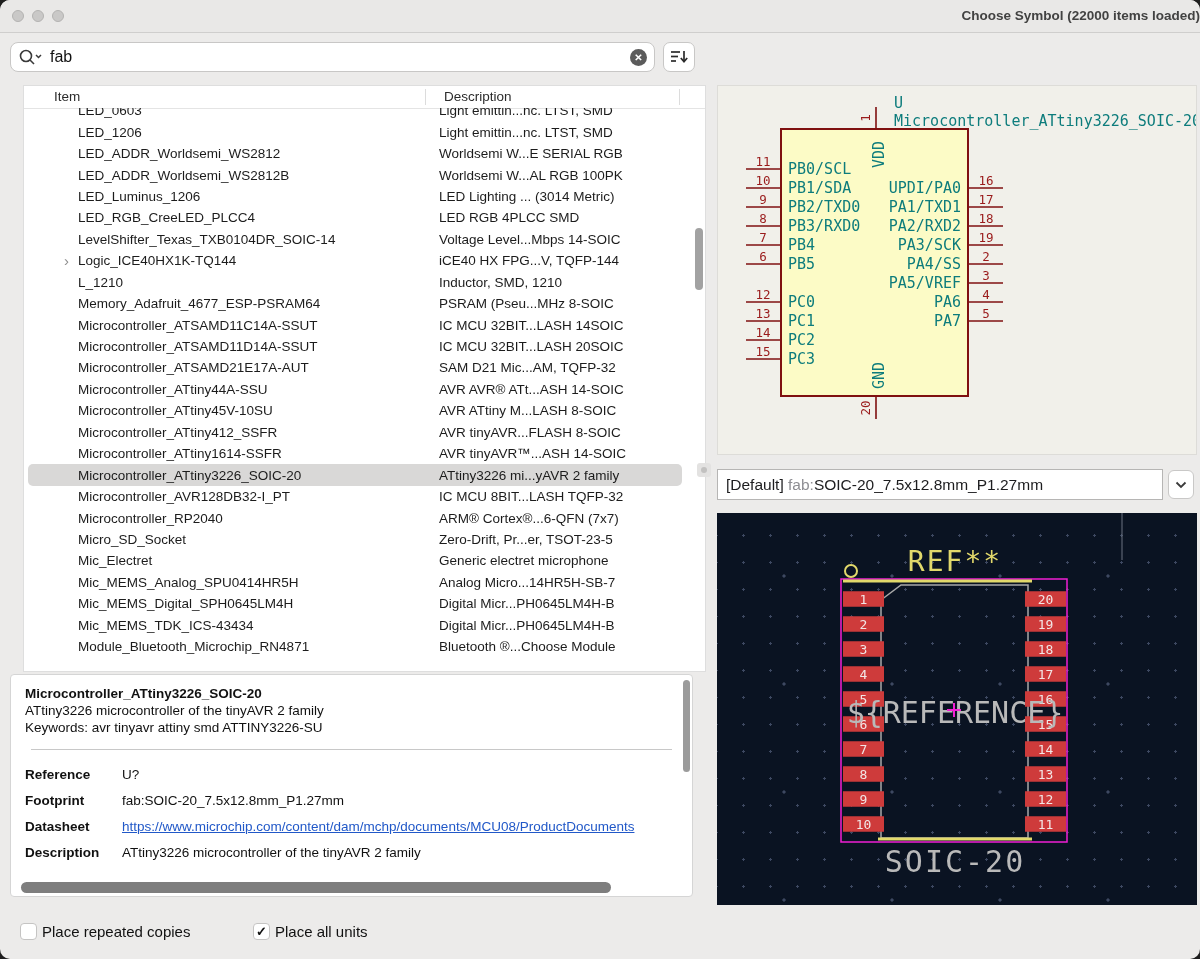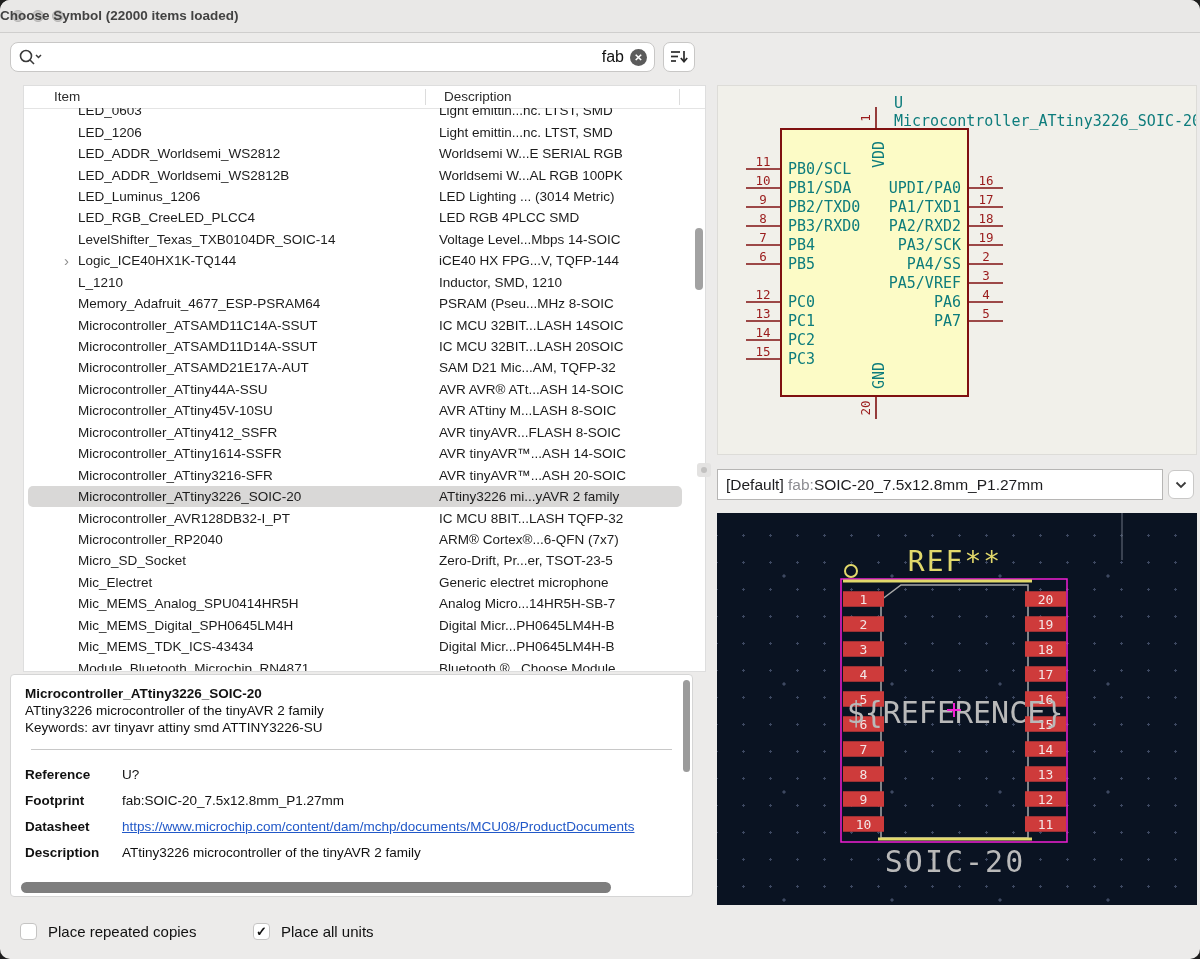--- a/index.html
+++ b/index.html
@@ -1,25 +1,25 @@
 <!DOCTYPE html>
 <html><head>
 <meta charset="utf-8">
 <style>
   html,body{margin:0;padding:0;background:#1e1e1e;font-family:"Liberation Sans",sans-serif;}
   .window{position:relative;width:1200px;height:959px;background:#ECEBEA;border-radius:10px;overflow:hidden;}
   
   .titlebar{position:absolute;left:0;top:0;width:1200px;height:32px;background:#E9E8E7;border-bottom:1px solid #CFCECD;}
   .lights{position:absolute;left:12px;top:10px;display:flex;gap:8px;}
   .light{width:12px;height:12px;border-radius:50%;background:#C9C8C7;border:1px solid #B3B2B1;box-sizing:border-box;}
-  .wtitle{position:absolute;left:0;right:0;top:0;height:32px;line-height:32px;text-align:left;font-size:13.5px;font-weight:bold;color:#424242;}
+  .wtitle{position:absolute;left:0;right:0;top:0;height:32px;line-height:32px;text-align:right;font-size:13.5px;font-weight:bold;color:#424242;}
   
   .search-box{position:absolute;left:10px;top:42px;width:645px;height:30px;background:#FFF;border:1px solid #C8C7C6;border-radius:8px;box-sizing:border-box;display:flex;align-items:center;}
   .search-box svg{margin-left:7px;flex:0 0 auto;}
-  .search-input{flex:1;border:none;outline:none;background:transparent;font-size:16px;color:#111;padding:0 6px;font-family:"Liberation Sans",sans-serif;text-align:right;}
+  .search-input{flex:1;border:none;outline:none;background:transparent;font-size:16px;color:#111;padding:0 6px;font-family:"Liberation Sans",sans-serif;}
   .clear-btn{flex:0 0 auto;width:17px;height:17px;margin-right:7px;border-radius:50%;background:#5B5B5B;color:#FFF;font-size:10px;line-height:17px;text-align:center;border:none;padding:0;cursor:default;font-weight:bold;}
   .sort-btn{position:absolute;left:663px;top:42px;width:32px;height:30px;background:#FFF;border:1px solid #C8C7C6;border-radius:7px;box-sizing:border-box;display:flex;align-items:center;justify-content:center;padding:0;}
   
   .list-panel{position:absolute;left:23px;top:85px;width:683px;height:587px;background:#FFF;border:1px solid #DEDEDE;box-sizing:border-box;overflow:hidden;}
   .list-header{position:relative;height:22px;border-bottom:1px solid #E4E4E4;font-size:13.5px;color:#2b2b2b;}
   .col-item{position:absolute;left:30px;top:3px;}
   .col-desc{position:absolute;left:420px;top:3px;}
   .hdr-div1{position:absolute;left:401px;top:3px;bottom:3px;width:1px;background:#DCDCDC;}
   .hdr-div2{position:absolute;left:655px;top:3px;bottom:3px;width:1px;background:#DCDCDC;}
   .rows-viewport{position:absolute;left:0;top:22px;right:0;bottom:0;overflow:hidden;}
@@ -37,21 +37,21 @@
   .d-sub,.d-key{font-size:13.5px;color:#111;line-height:17px;}
   .d-hr{border:none;border-top:1px solid #C8C8C8;margin:13px 6px 16px 6px;}
   .field{display:flex;margin-bottom:9px;font-size:13.5px;line-height:17px;justify-content:center;}
   .f-label{width:97px;font-weight:bold;color:#111;flex:0 0 auto;}
   .f-value{flex:1;color:#111;white-space:nowrap;overflow:hidden;}
   .f-value a{color:#2158C8;text-decoration:underline;}
   .vthumb-details{position:absolute;left:672px;top:5px;width:7px;height:92px;background:#9B9B9B;border-radius:3.5px;}
   .hscroll{position:absolute;left:2px;bottom:3px;height:11px;width:676px;}
   .hthumb{position:absolute;left:8px;top:0;width:590px;height:11px;background:#7E7E7E;border-radius:5.5px;}
   
-  .opt{position:absolute;top:923px;display:flex;align-items:center;gap:11px;font-size:15px;color:#111;}
+  .opt{position:absolute;top:923px;display:flex;align-items:center;gap:5px;font-size:15px;color:#111;}
   .opt1{left:20px;} .opt2{left:253px;}
   .cbox{width:17px;height:17px;background:#FFF;border:1px solid #C5C4C3;border-radius:4px;box-sizing:border-box;text-align:center;line-height:15px;font-size:13px;font-weight:bold;color:#111;}
   .btn{position:absolute;top:965px;height:28px;background:#fde047;border:1px solid #D9D8D7;border-radius:6px;box-shadow:0 1px 1px rgba(0,0,0,0.08);font-size:15px;color:#1d1d1f;font-family:"Liberation Sans",sans-serif;}
   .btn-cancel{left:957px;width:107px;}
   .btn-ok{left:1074px;width:112px;}
   
   .sym-preview{position:absolute;left:717px;top:85px;width:480px;height:370px;background:#F1F0EA;border:1px solid #DDDCD8;box-sizing:border-box;overflow:hidden;}
   .splitter{position:absolute;left:697px;top:463px;width:14px;height:14px;background:#E3E2E1;border-radius:3px;}
   .splitter::after{content:'';position:absolute;left:4px;top:4px;width:6px;height:6px;border-radius:50%;background:#C2C1C0;}
   .fp-combo{position:absolute;left:717px;top:469px;width:446px;height:31px;background:#FFF;border:1px solid #B6B5B4;box-sizing:border-box;font-size:15.5px;line-height:29px;padding-left:8px;white-space:nowrap;overflow:hidden;color:#1d1d1f;}
@@ -162,24 +162,20 @@
             <div class="cell ci"><span>Microcontroller_ATtiny45V-10SU</span></div>
             <div class="cell cd">AVR ATtiny M...LASH 8-SOIC</div>
           </div>
           <div class="row">
             <div class="cell ci"><span>Microcontroller_ATtiny412_SSFR</span></div>
             <div class="cell cd">AVR tinyAVR...FLASH 8-SOIC</div>
           </div>
           <div class="row">
             <div class="cell ci"><span>Microcontroller_ATtiny1614-SSFR</span></div>
             <div class="cell cd">AVR tinyAVR™...ASH 14-SOIC</div>
-          </div>
-          <div class="row">
-            <div class="cell ci"><span>Microcontroller_ATtiny3216-SFR</span></div>
-            <div class="cell cd">AVR tinyAVR™...ASH 20-SOIC</div>
           </div>
           <div class="row selected">
             <div class="cell ci"><span>Microcontroller_ATtiny3226_SOIC-20</span></div>
             <div class="cell cd">ATtiny3226 mi...yAVR 2 family</div>
           </div>
           <div class="row">
             <div class="cell ci"><span>Microcontroller_AVR128DB32-I_PT</span></div>
             <div class="cell cd">IC MCU 8BIT...LASH TQFP-32</div>
           </div>
           <div class="row">

